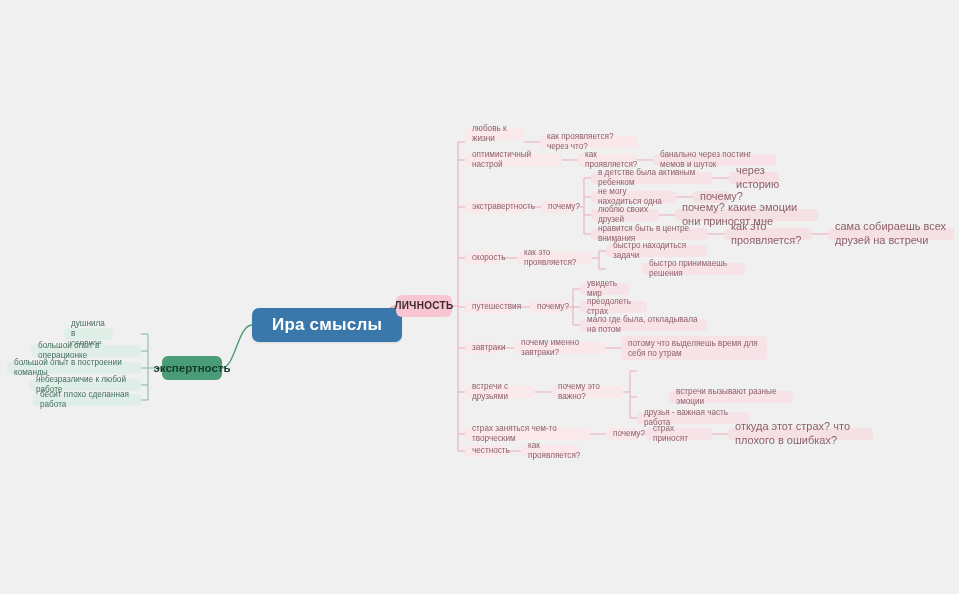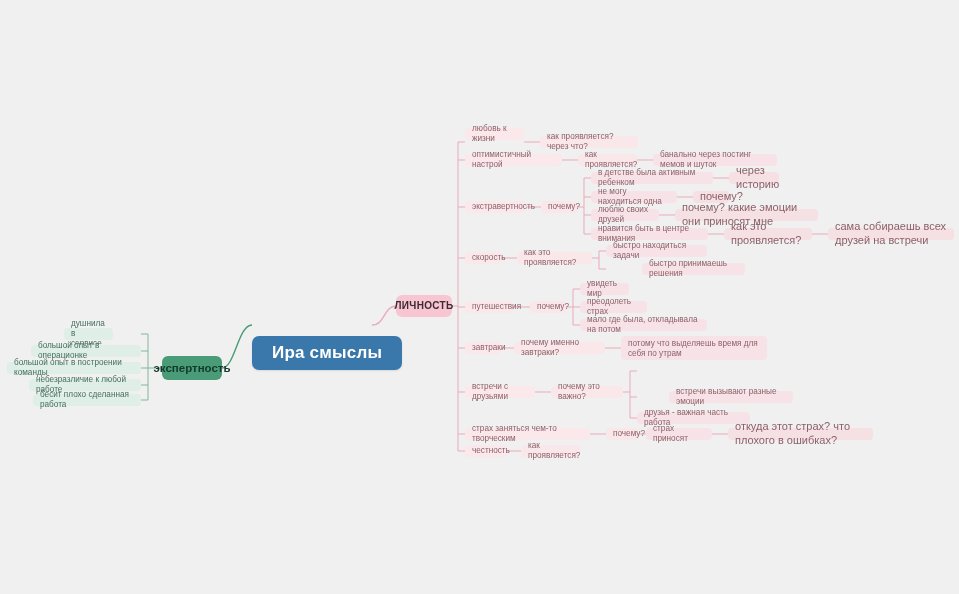--- a/index.html
+++ b/index.html
@@ -181,21 +181,21 @@
       <path d="M630,418 L637,418" stroke="#eaa9bb"></path>
 
       <path d="M590,434 L606,434" stroke="#eaa9bb"></path>
       <path d="M638,434 L646,434" stroke="#eaa9bb"></path>
       <path d="M712,434 L728,434" stroke="#eaa9bb"></path>
 
       <path d="M507,451 L521,451" stroke="#eaa9bb"></path>
     </g>
   </svg>
 
-  <div class="node root" style="left:252px; top:308px; height:34px;margin-top:28px;">Ира смыслы</div>
+  <div class="node root" style="left:252px; top:308px; height:34px;">Ира смыслы</div>
 
   <div class="node br-green" style="left:162px; top:356px; width:60px; height:24px;">экспертность</div>
 
   <div class="node leaf-green" style="left:64px; top:328px; width:49px; height:12px;">душнила в сервисе</div>
   <div class="node leaf-green" style="left:31px; top:345px; width:110px; height:12px;">большой опыт в операционке</div>
   <div class="node leaf-green" style="left:7px; top:362px; width:134px; height:12px;">большой опыт в построении команды</div>
   <div class="node leaf-green" style="left:29px; top:379px; width:112px; height:12px;">небезразличие к любой работе</div>
   <div class="node leaf-green" style="left:33px; top:394px; width:108px; height:12px;">бесит плохо сделанная работа</div>
 
   <div class="node br-pink" style="left:396px; top:295px; width:56px; height:22px;">ЛИЧНОСТЬ</div>

